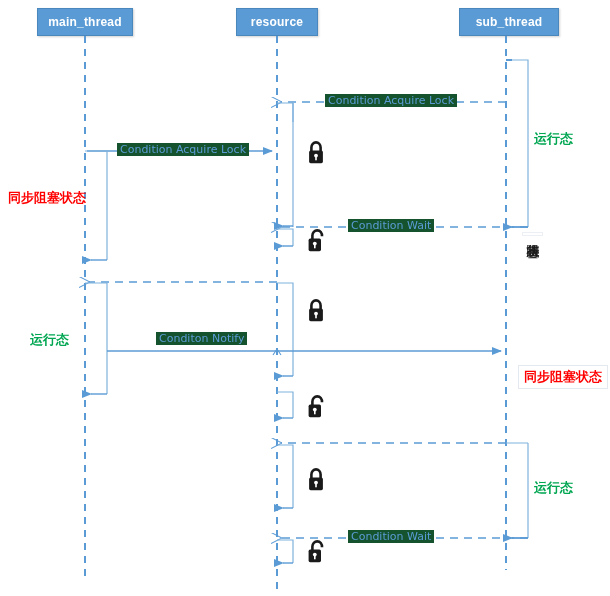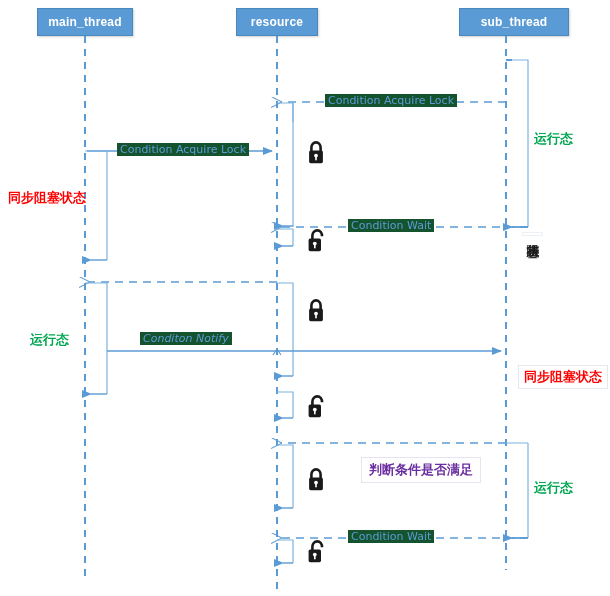--- a/index.html
+++ b/index.html
@@ -105,21 +105,21 @@
 <body>
 
 <div id="diagram-root">
 
   <div class="lifeline-head" style="left:236px; top:8px; width:82px; height:28px;">
     <span>resource</span>
   </div>
   <div class="lifeline-head" style="left:37px; top:8px; width:96px; height:28px;">
     <span>main_thread</span>
   </div>
-  <div class="lifeline-head" style="left:459px; top:8px; width:110px; height:28px;">
+  <div class="lifeline-head" style="left:459px; top:8px; width:100px; height:28px;">
     <span>sub_thread</span>
   </div>
 
   <svg class="wires" viewBox="0 0 610 596">
     <defs>
       <marker id="arrFilledR" markerWidth="10" markerHeight="8" refX="9" refY="4" orient="auto" markerUnits="userSpaceOnUse">
         <path d="M0,0 L10,4 L0,8 z" fill="#5b9bd5"></path>
       </marker>
       <marker id="arrFilledL" markerWidth="10" markerHeight="8" refX="1" refY="4" orient="auto" markerUnits="userSpaceOnUse">
         <path d="M10,0 L0,4 L10,8 z" fill="#5b9bd5"></path>
@@ -208,21 +208,21 @@
       <path d="M277,540 L293,540 L293,563" stroke="#7fb1dd" stroke-width="1.2" fill="none"></path>
       <line x1="293" y1="563" x2="283" y2="563" stroke="#5b9bd5" stroke-width="1.4" marker-end="url(#arrFilledL)"></line>
     </g>
 
     <path d="M273,355 L277,349 L281,355" fill="none" stroke="#5b9bd5" stroke-width="1.1"></path>
   </svg>
 
   <div class="msg-label" style="left:325px; top:94px;">Condition Acquire Lock</div>
   <div class="msg-label" style="left:117px; top:143px;">Condition Acquire Lock</div>
   <div class="msg-label" style="left:348px; top:219px;">Condition Wait</div>
-  <div class="msg-label" style="left:140px; top:332px;font-style:italic;">Conditon Notify</div>
+  <div class="msg-label" style="left:156px; top:332px;">Conditon Notify</div>
   <div class="msg-label" style="left:348px; top:530px;">Condition Wait</div>
 
   <div class="lock" style="left:306px; top:141px;">
     <svg viewBox="0 0 20 24" width="20" height="24">
       <path d="M5.4,10 L5.4,6.6 C5.4,3.4 7.5,1.4 10,1.4 C12.5,1.4 14.6,3.4 14.6,6.6 L14.6,10" fill="none" stroke="#1a1a1a" stroke-width="2.6"></path>
       <rect x="3.1" y="9.6" width="13.8" height="12.6" rx="1.6" fill="#1a1a1a"></rect>
       <circle cx="10" cy="14.6" r="1.9" fill="#ffffff"></circle>
       <rect x="9.2" y="15.1" width="1.6" height="4.2" fill="#ffffff"></rect>
     </svg>
   </div>
@@ -275,18 +275,17 @@
   <div class="note-red" style="left:8px; top:189px;">同步阻塞状态</div>
 
   <div class="note-green" style="left:534px; top:130px;">运行态</div>
 
   <div class="note-vertical" style="left:522px; top:232px;">等待阻塞状态</div>
 
   <div class="note-green" style="left:30px; top:331px;">运行态</div>
 
   <div class="note-red-boxed" style="left:518px; top:365px;">同步阻塞状态</div>
 
-  <div class="note-purple" style="left:361px; top:457px;">判断条件是否满足</div>
 
 
   <div class="note-green" style="left:534px; top:479px;">运行态</div>
 
 </div>
 
 </body></html>

